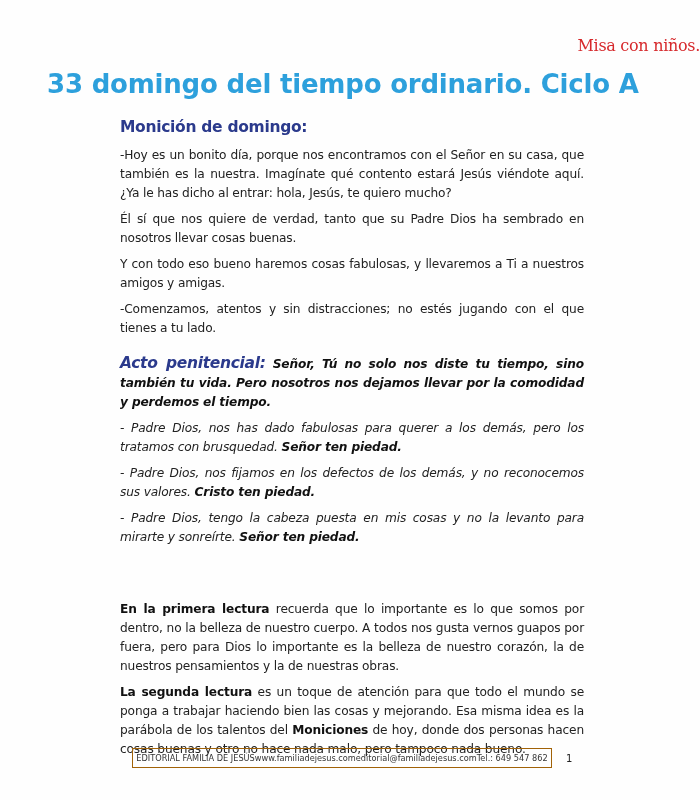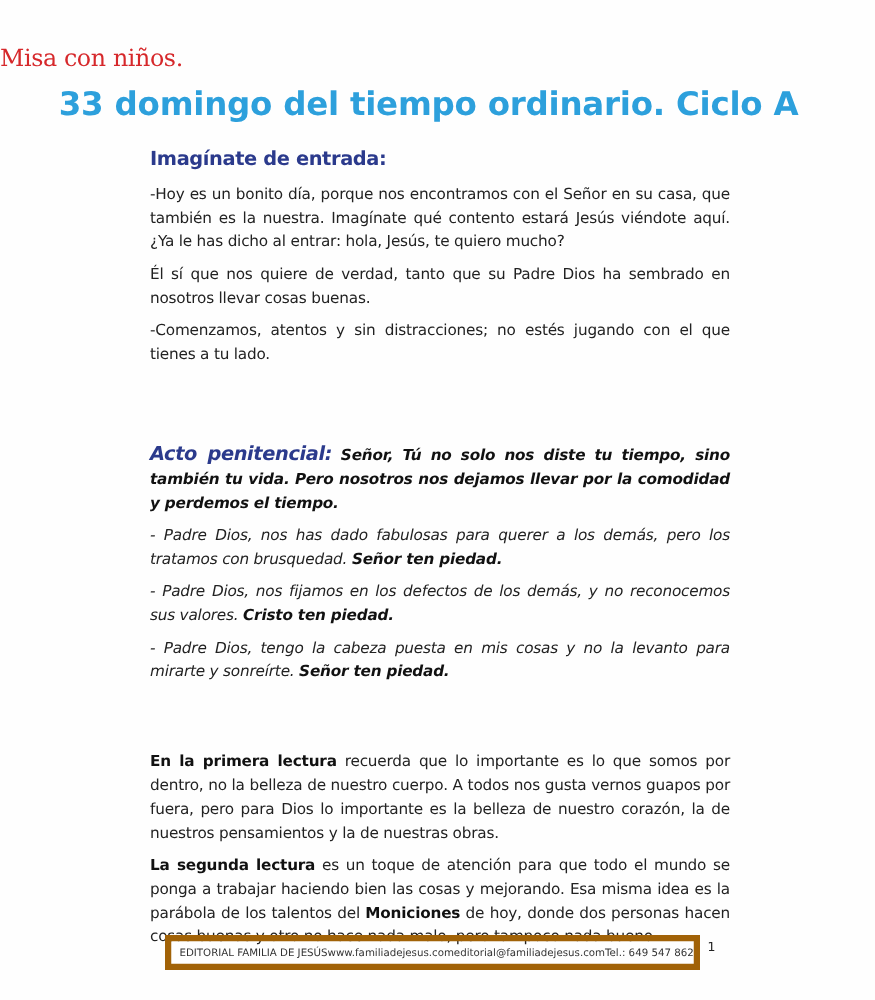--- a/index.html
+++ b/index.html
@@ -1,52 +1,53 @@
 <!DOCTYPE html>
 <html><head>
 <meta charset="utf-8">
 <style>
   html, body { margin: 0; padding: 0; background: #ffffff; }
   body { width: 700px; height: 800px; position: relative; overflow: hidden; font-family: "DejaVu Sans", sans-serif; }
   .page { position: absolute; left: 0; top: 0; width: 700px; height: 800px; background: #fefefe; }
 
-  .title1 { position: absolute; left: 0; width: 700px; top: 36px; text-align: left;
-            font-family: "DejaVu Serif", serif; font-size: 19px; color: #d6282b; letter-spacing: -0.3px; }
+  .title1 { position: absolute; left: 0; width: 700px; top: 36px; text-align: right;
+            font-family: "DejaVu Serif", serif; font-size: 16px; color: #d6282b; letter-spacing: -0.3px; }
   .title2 { position: absolute; left: 0; width: 700px; top: 69px; text-align: left;
             font-family: "DejaVu Sans", sans-serif; font-size: 26px; font-weight: bold; color: #2da0dc; letter-spacing: -0.2px; margin-left: 47px; }
 
   .heading { font-family: "DejaVu Sans", sans-serif; font-weight: bold; color: #2b3a8c; font-size: 15.5px; letter-spacing: -0.3px; }
   .body-text { position: absolute; left: 120px; width: 464px; font-family: "DejaVu Sans", sans-serif;
                font-size: 12.2px; line-height: 19px; color: #222; text-align: justify; letter-spacing: -0.15px; }
   .body-text p { margin: 7px 0 5px 0; }
   .bold { font-weight: bold; color: #111; }
 
   #sec1-head { position: absolute; left: 120px; top: 118px; }
   #sec1 { top: 139px; }
   #sec2 { top: 347px; font-style: italic; }
   #sec3-head { position: absolute; left: 120px; top: 569px; }
   #sec3 { top: 593px; }
 
-  .footer-box { position: absolute; left: 132px; top: 748px; width: 418px; height: 18px; border: 5px solid #a16207;
-                display: flex; align-items: center; justify-content: flex-end; font-size: 8.2px; color: #333;
+  .footer-box { position: absolute; left: 132px; top: 748px; width: 418px; height: 18px; border: 1px solid #a16207;
+                display: flex; align-items: center; justify-content: center; font-size: 8.2px; color: #333;
                 font-family: "DejaVu Sans", sans-serif; white-space: nowrap; }
   .page-num { position: absolute; left: 566px; top: 753px; font-size: 10px; color: #222; }
 </style>
 </head>
 <body>
 
 <div class="page">
 
   <div class="title1">Misa con niños.</div>
   <div class="title2">33 domingo del tiempo ordinario. Ciclo A</div>
 
-  <div id="sec1-head" class="heading">Imagínate de entrada:</div>
+  <div id="sec1-head" class="heading">Monición de domingo:</div>
   <div id="sec1" class="body-text">
     <p>-Hoy es un bonito día, porque nos encontramos con el Señor en su casa, que también es la nuestra. Imagínate qué contento estará Jesús viéndote aquí. ¿Ya le has dicho al entrar: hola, Jesús, te quiero mucho?</p>
     <p>Él sí que nos quiere de verdad, tanto que su Padre Dios ha sembrado en nosotros llevar cosas buenas.</p>
+    <p>Y con todo eso bueno haremos cosas fabulosas, y llevaremos a Ti a nuestros amigos y amigas.</p>
     <p>-Comenzamos, atentos y sin distracciones; no estés jugando con el que tienes a tu lado.</p>
   </div>
 
   <div id="sec2" class="body-text">
     <p>
       <span class="heading">Acto penitencial:</span>
       <span class="bold">Señor, Tú no solo nos diste tu tiempo, sino también tu vida. Pero nosotros nos dejamos llevar por la comodidad y perdemos el tiempo.</span>
     </p>
     <p>
       <span>- Padre Dios, nos has dado fabulosas para querer a los demás, pero los tratamos con brusquedad. </span><span class="bold">Señor ten piedad.</span>

